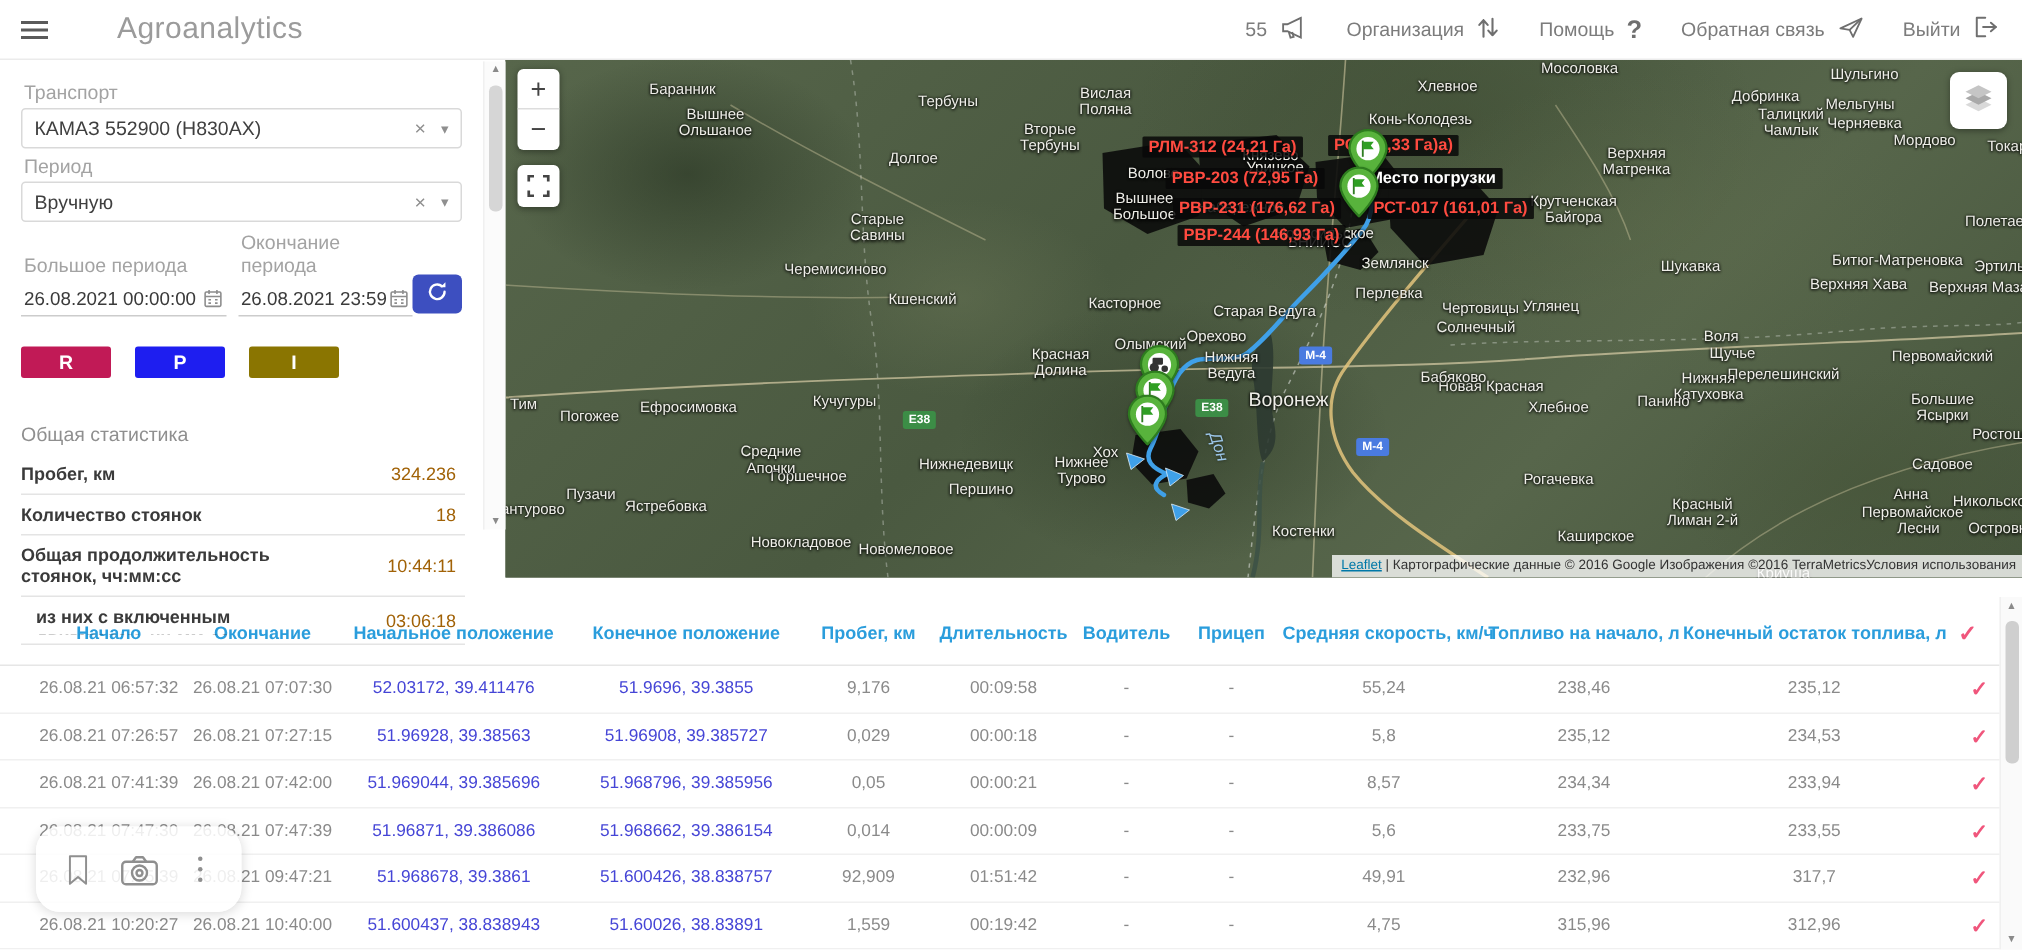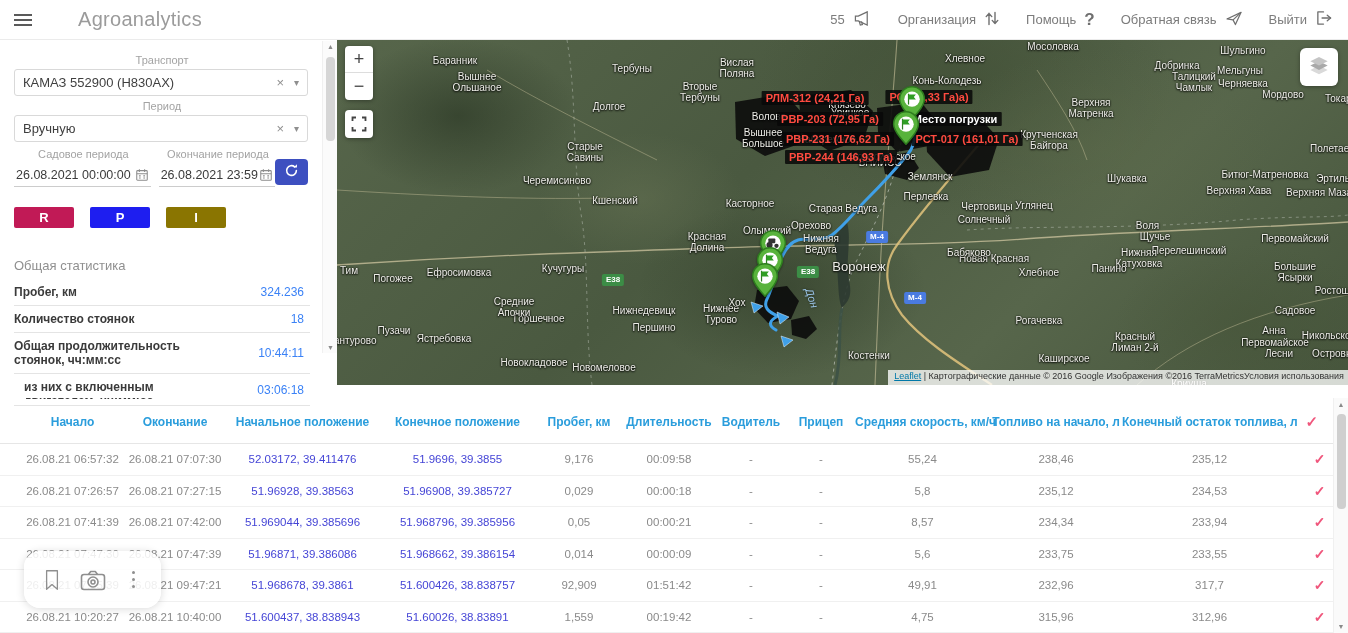--- a/index.html
+++ b/index.html
@@ -14,21 +14,21 @@
   .hamb i { display:block; height:2px; background:#5a5a5a; margin:3px 0; }
   .app-title { font-size:20px; color:#9b9b9b; margin-left:14px; letter-spacing:.3px; }
   .hdr-right { margin-left:auto; display:flex; align-items:center; gap:26px; padding-right:16px; }
   .hdr-item { display:flex; align-items:center; gap:8px; font-size:13px; color:#7c7c7c; cursor:pointer; }
   .hdr-item svg { stroke:#6f6f6f; }
   .qmark { font-size:17px; color:#6f6f6f; font-weight:bold; }
 
   
   .sidebar { position:absolute; top:40px; left:0; width:322px; height:346px; background:#fff;
     padding:10px 14px 0 14px; z-index:5; }
-  .fld-label { font-size:11px; color:#a3a3a3; margin:4px 0 3px 2px;text-align:center; }
+  .fld-label { font-size:13px; color:#a3a3a3; margin:4px 0 3px 2px; }
   .select { width:294px; height:27px; border:1px solid #d9d9d9; border-radius:3px;
     display:flex; align-items:center; padding:0 8px; font-size:13px; color:#3f3f3f; cursor:pointer; }
   .select .grow { flex:1; }
   .select .clr { color:#8f8f8f; font-size:13px; margin-right:10px; }
   .select .caret { color:#8f8f8f; font-size:10px; }
   .dates-row { display:flex; align-items:flex-end; margin-top:2px; }
   .datecol { width:150px; }
   .datecol + .datecol { width:128px; margin-left:8px; }
   .datefield { border-bottom:1px solid #cccccc; display:flex; align-items:center;
     justify-content:space-between; padding:5px 2px 4px 2px; font-size:12.5px; color:#3b3b3b; cursor:text; }
@@ -36,21 +36,21 @@
   .refresh-btn { margin-left:auto; width:36px; height:26px; background:#3d4fc0; border:none;
     border-radius:4px; display:flex; align-items:center; justify-content:center; cursor:pointer; margin-bottom:2px; }
   .mode-row { display:flex; gap:16px; margin-top:20px; }
   .modebtn { width:60px; height:21px; border:none; border-radius:2px; color:#fff;
     font-weight:bold; font-size:13px; font-family:inherit; cursor:pointer; line-height:19px; }
   .stats { margin-top:30px; width:296px; }
   .stats-title { font-size:13px; color:#8f8f8f; margin-bottom:6px; }
   .stat-row { display:flex; align-items:center; justify-content:space-between;
     border-bottom:1px solid #e4e4e4; padding:6px 2px 6px 0; }
   .stat-label { font-size:12px; font-weight:bold; color:#3a3a3a; width:205px; line-height:14px; overflow:hidden; }
-  .stat-value { font-size:12px; color:#3b82f6; padding-right:4px; }
+  .stat-value { font-size:12px; color:#a16207; padding-right:4px; }
 
   
   .sb-scroll { position:absolute; left:322px; top:41px; width:15px; height:312px;
     background:#fbfbfb; border-left:1px solid #f0f0f0; z-index:6; }
   .sb-scroll .arr { position:absolute; left:0; width:15px; text-align:center; font-size:7px; color:#8a8a8a; cursor:pointer; }
   .sb-scroll .thumb { position:absolute; left:3px; top:16px; width:9px; height:84px; background:#d6d6d6; border-radius:4px; cursor:grab; }
 
   
   .map { position:absolute; top:40px; left:337px; width:1011px; height:345px; overflow:hidden;
     background-color:#4e5c44;
@@ -175,21 +175,21 @@
     <span class="caret">▾</span>
   </div>
   <div class="fld-label">Период</div>
   <div class="select">
     <span class="grow">Вручную</span>
     <span class="clr">×</span>
     <span class="caret">▾</span>
   </div>
   <div class="dates-row">
     <div class="datecol">
-      <div class="fld-label">Садовое периода</div>
+      <div class="fld-label">Большое периода</div>
       <div class="datefield">
         <span>26.08.2021 00:00:00</span>
         <span class="cal">
           <svg width="14" height="14" viewBox="0 0 16 16" fill="none" stroke-width="1.2">
             <rect x="2" y="3" width="12" height="11" rx="1"></rect>
               <path d="M2 6.5 H14 M5 1.5 v3 M11 1.5 v3"></path>
             <path d="M4.5 9 h2 M9.5 9 h2 M4.5 11.5 h2 M9.5 11.5 h2"></path>
           </svg>
         </span>
       </div>

